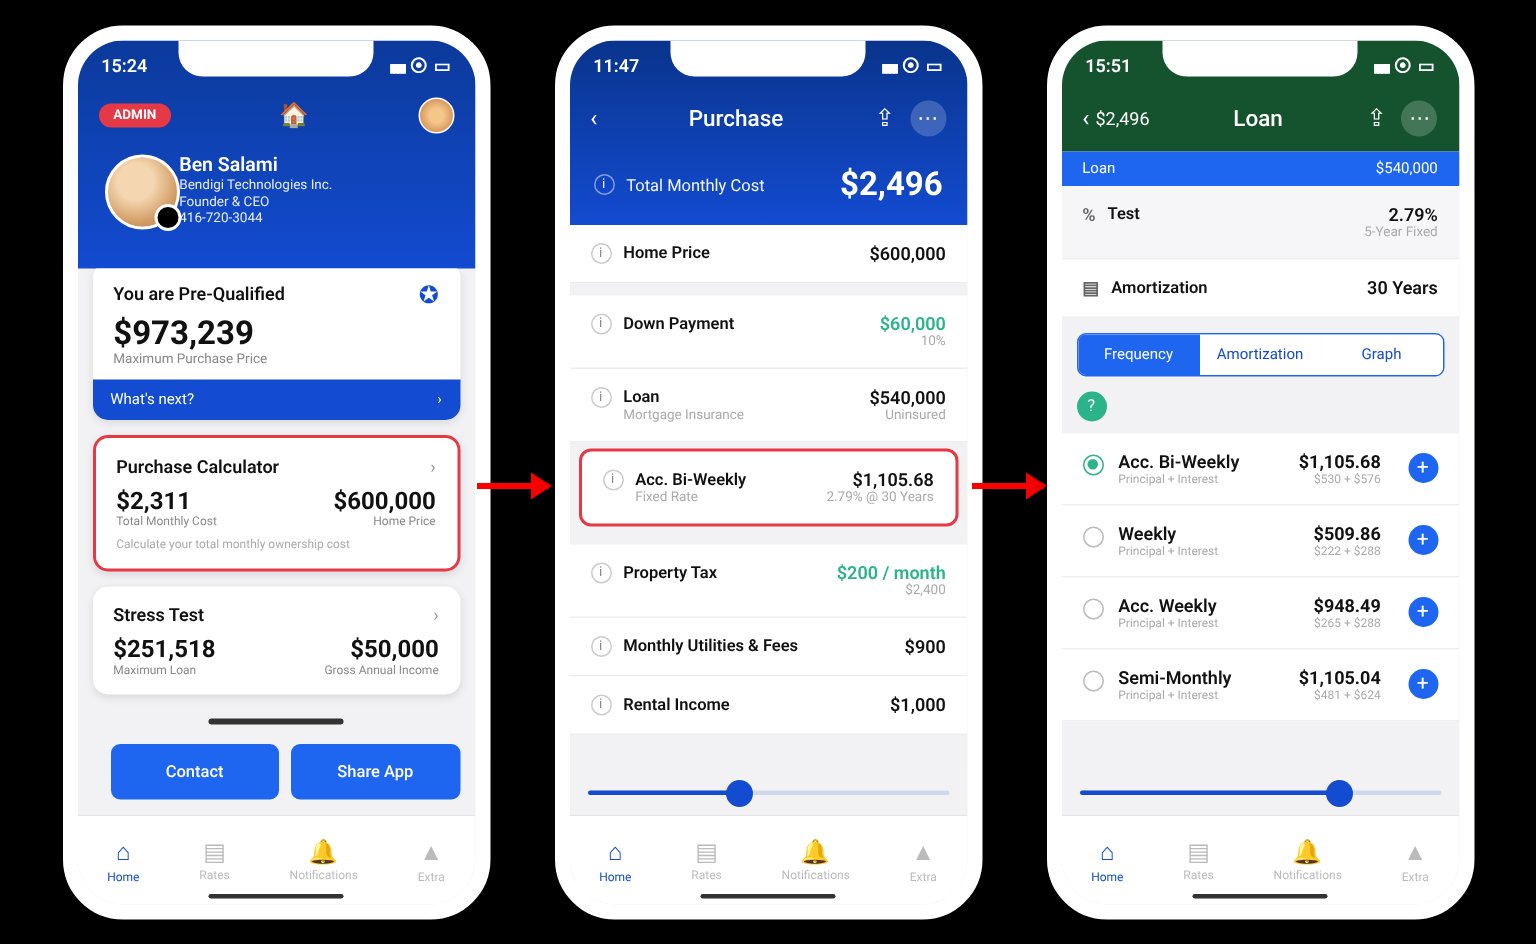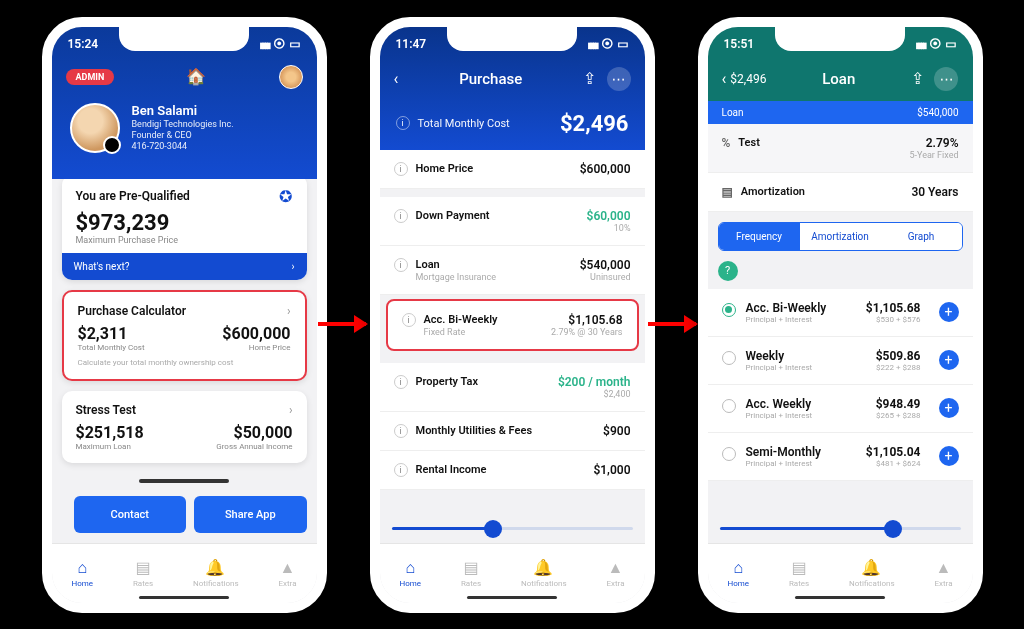--- a/index.html
+++ b/index.html
@@ -10,21 +10,21 @@
   .status-bar { height: 34px; display: flex; justify-content: space-between; align-items: center; padding: 0 16px; font-size: 12px; font-weight: 600; color: #fff; }
   .status-bar.dark { color: #fff; }
   .status-icons { display: flex; gap: 4px; align-items: center; }
   
   
   .p1-header { background: linear-gradient(180deg, #0b3a9b 0%, #134bd1 100%); color: #fff; padding-bottom: 12px; }
   .p1-topbar { display: flex; justify-content: space-between; align-items: center; padding: 4px 14px 10px; }
   .admin-badge { background: #e63946; color: #fff; font-size: 9px; font-weight: 700; padding: 3px 10px; border-radius: 10px; }
   .home-icon { color: #fff; font-size: 16px; }
   .avatar-sm { width: 24px; height: 24px; border-radius: 50%; background: radial-gradient(circle, #f4c68a 30%, #d89a5e 70%); border: 1px solid #fff; }
-  .profile { display: flex; gap: 12px; padding: 4px 18px 14px; }
+  .profile { display: flex; padding: 4px 18px 14px; }
   .avatar-lg { width: 50px; height: 50px; border-radius: 50%; background: radial-gradient(circle at 40% 35%, #f4d6b0 30%, #cf9860 70%); border: 2px solid #fff; position: relative; }
   .avatar-badge { position: absolute; bottom: -3px; right: -3px; width: 18px; height: 18px; border-radius: 50%; background: #000; border: 2px solid #fff; }
   .profile-info { display: flex; flex-direction: column; gap: 1px; }
   .profile-name { font-weight: 600; font-size: 13px; }
   .profile-sub { font-size: 9px; opacity: 0.9; }
   
   .card { background: #fff; border-radius: 10px; margin: 0 10px 10px; padding: 12px 14px; box-shadow: 0 2px 6px rgba(0,0,0,0.1); position: relative; }
   .p1-scroll { overflow: hidden; }
   .prequalified-head { display: flex; justify-content: space-between; align-items: center; }
   .pq-title { font-size: 12px; font-weight: 600; color: #111; }
@@ -72,21 +72,21 @@
   .line-val.green { color: #2bb38a; }
   .line-sub { font-size: 9px; color: #aaa; }
   .line.hl { border: 2px solid #e63946; border-radius: 8px; margin: 4px 6px; }
   
   .slider { position: absolute; bottom: 64px; left: 12px; right: 12px; height: 20px; display:flex; align-items:center; }
   .slider-track { flex:1; height:3px; background:#d0d9ec; border-radius:2px; position:relative; }
   .slider-fill { position:absolute; left:0; top:0; bottom:0; width:42%; background:#134bd1; border-radius:2px; }
   .slider-thumb { position:absolute; left:42%; top:50%; transform:translate(-50%,-50%); width:18px; height:18px; border-radius:50%; background:#134bd1; }
   
   
-  .p3-header { background: #0f766e; color:#fff; }
+  .p3-header { background: #14532d; color:#fff; }
   .breadcrumbs { display:flex; justify-content:space-between; align-items:center; background:#1e66f0; color:#fff; font-size:10px; padding:6px 14px; }
   .seg-group { display:flex; border:1px solid #1e66f0; border-radius:6px; overflow:hidden; margin: 10px; }
   .seg { flex:1; text-align:center; font-size:10px; padding:8px 0; background:#fff; color:#134bd1; cursor:pointer; }
   .seg.active { background:#1e66f0; color:#fff; }
   .sub-seg-row { display:flex; align-items:center; gap:8px; margin: 0 10px 8px; }
   .sub-seg { display:flex; border:1px solid #ccc; border-radius:16px; overflow:hidden; flex:1; }
   .sseg { flex:1; text-align:center; font-size:10px; padding:6px 0; color:#666; }
   .sseg.active { background:#fff; color:#111; font-weight:600; box-shadow: inset 0 0 0 1px #ccc; border-radius:16px; }
   .help { width:20px; height:20px; border-radius:50%; background:#2bb38a; color:#fff; display:flex; align-items:center; justify-content:center; font-size:11px; }
   

